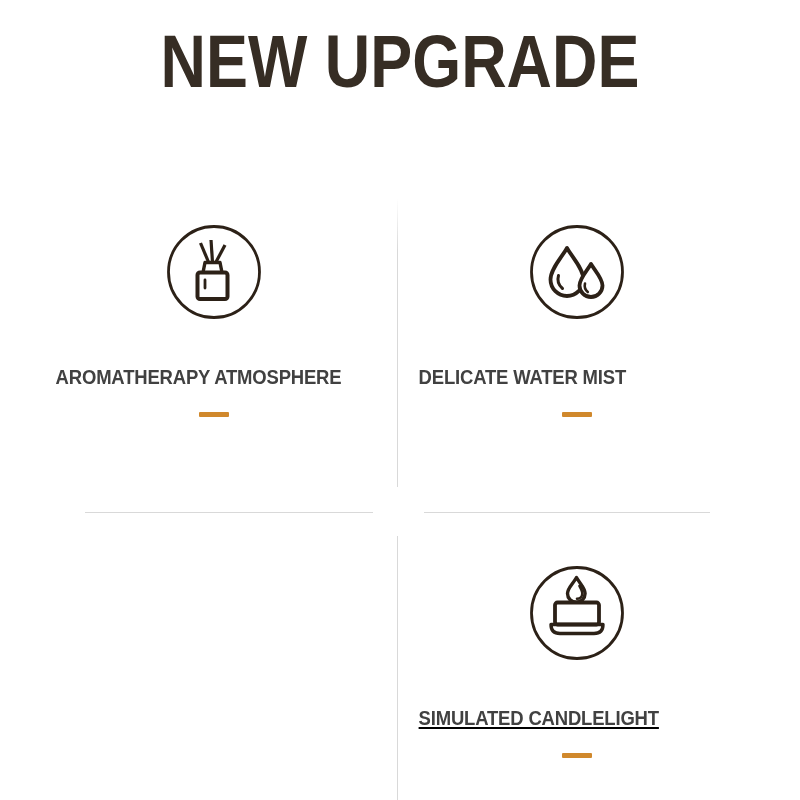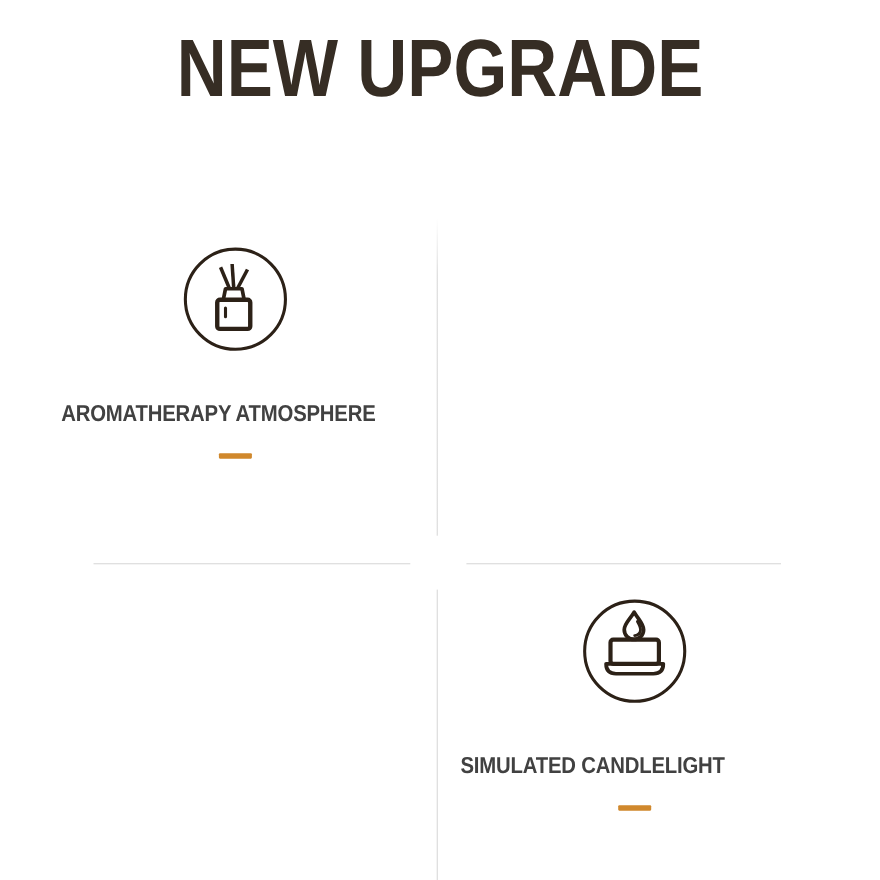--- a/index.html
+++ b/index.html
@@ -33,21 +33,21 @@
     white-space: nowrap;
   }
   .feature {
     position: absolute;
     width: 360px;
     text-align: left;
   }
   .feature.pos-tl { left: 34px;  top: 224px; }
   .feature.pos-tr { left: 397px; top: 224px; }
   .feature.pos-bl { left: 34px;  top: 572px; }
-  .feature.pos-br { left: 397px; top: 544px; }
+  .feature.pos-br { left: 397px; top: 565px; text-decoration: underline; }
   .icon-wrap {
     width: 96px;
     height: 96px;
     margin: 0 auto;
   }
   .icon-wrap svg { display: block; }
   .feature-label {
     margin-top: 46px;
     font-size: 21px;
     line-height: 22px;
@@ -98,20 +98,33 @@
           <path d="M37 48.5 L39 38.5 H54 L56 48.5" stroke-width="3.4" stroke-linejoin="round"></path>
           <rect x="31.5" y="48.5" width="30" height="26.5" rx="2.5" stroke-width="4" stroke-linejoin="round"></rect>
           <line x1="39" y1="56" x2="39" y2="64" stroke-width="2.8" stroke-linecap="round"></line>
         </g>
       </svg>
     </div>
     <div class="feature-label">AROMATHERAPY ATMOSPHERE</div>
     <div class="accent-dash"></div>
   </div>
 
+  <div class="feature pos-tr">
+    <div class="icon-wrap">
+      <svg width="96" height="96" viewBox="0 0 96 96">
+        <circle class="icon-stroke" cx="48" cy="48" r="45.5" stroke-width="2.8"></circle>
+        <path class="icon-stroke" stroke-width="3.8" stroke-linejoin="round" d="M38 24 C33 33 21.5 45 21.5 55.5 A16.5 16.5 0 0 0 54.5 55.5 C54.5 45 43 33 38 24 Z"></path>
+        <path stroke="#2c2117" fill="#ffffff" stroke-width="3.8" stroke-linejoin="round" d="M62 40 C58.5 46 50.5 54.5 50.5 61.5 A11.5 11.5 0 0 0 73.5 61.5 C73.5 54.5 65.5 46 62 40 Z"></path>
+        <path class="icon-stroke" stroke-width="3" stroke-linecap="round" d="M29.5 51.5 A12.5 12.5 0 0 0 33.5 64.5"></path>
+        <path class="icon-stroke" stroke-width="2.6" stroke-linecap="round" d="M56 59.5 A8.5 8.5 0 0 0 58.8 68"></path>
+      </svg>
+    </div>
+    <div class="feature-label">DELICATE WATER MIST</div>
+    <div class="accent-dash"></div>
+  </div>
 
 
   <div class="feature pos-br">
     <div class="icon-wrap">
       <svg width="96" height="96" viewBox="0 0 96 96">
         <circle class="icon-stroke" cx="48" cy="48" r="45.5" stroke-width="2.8"></circle>
         <path class="icon-stroke" stroke-width="3.4" stroke-linejoin="round" d="M47.5 12.5 C43.5 19.5 38.5 23 38.5 28.5 A8.8 8.8 0 0 0 56.1 28.5 C56.1 23 51.5 19.5 47.5 12.5 Z"></path>
         <path class="icon-stroke" stroke-width="2.6" stroke-linecap="round" d="M50.5 21 c2 3.5 2.8 5.5 2.8 7.5 a5.3 5.3 0 0 1 -5.3 5.3"></path>
         <rect class="icon-stroke" x="26" y="37.5" width="44" height="22" rx="2.5" stroke-width="3.8" stroke-linejoin="round"></rect>
         <path class="icon-stroke" stroke-width="3.4" stroke-linejoin="round" stroke-linecap="round" d="M22 59.5 H74 M22 59.5 c0 6.5 3.5 9 9 9 h34 c5.5 0 9 -2.5 9 -9"></path>

